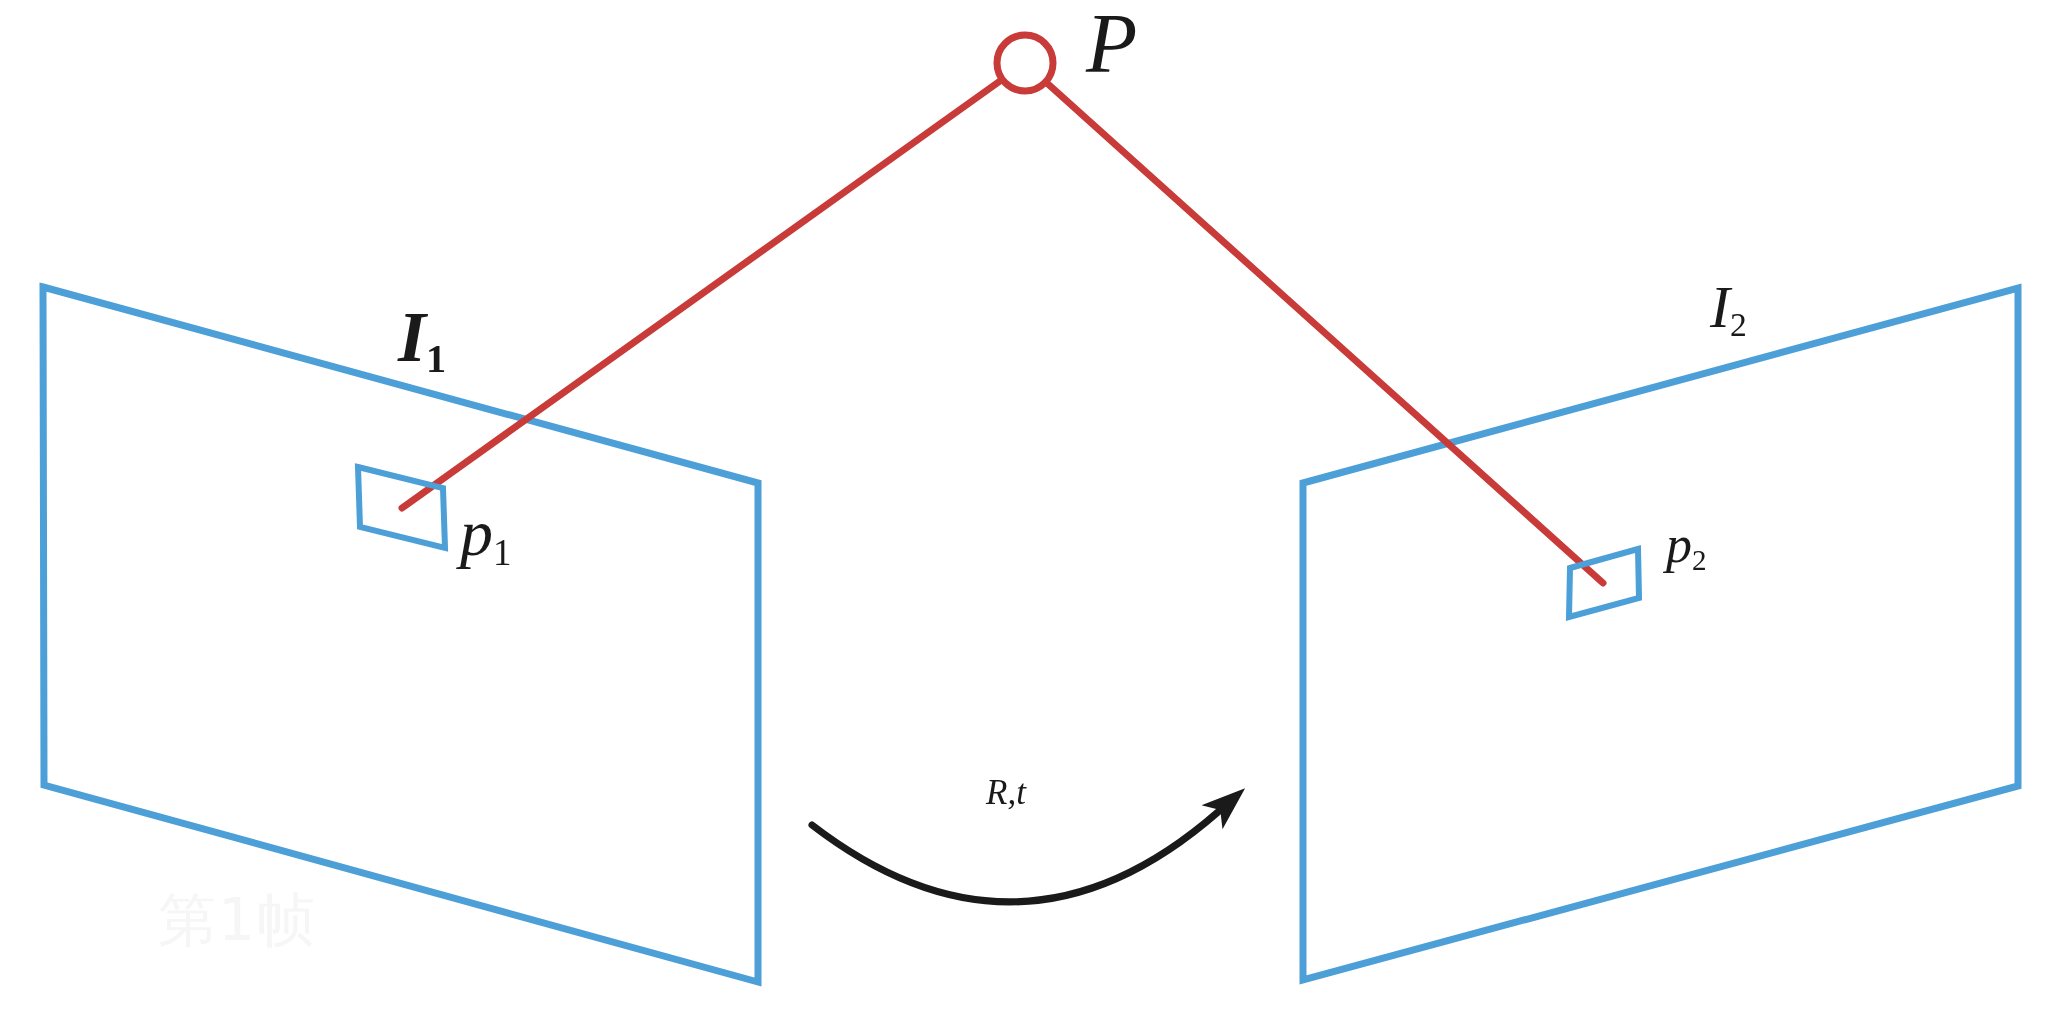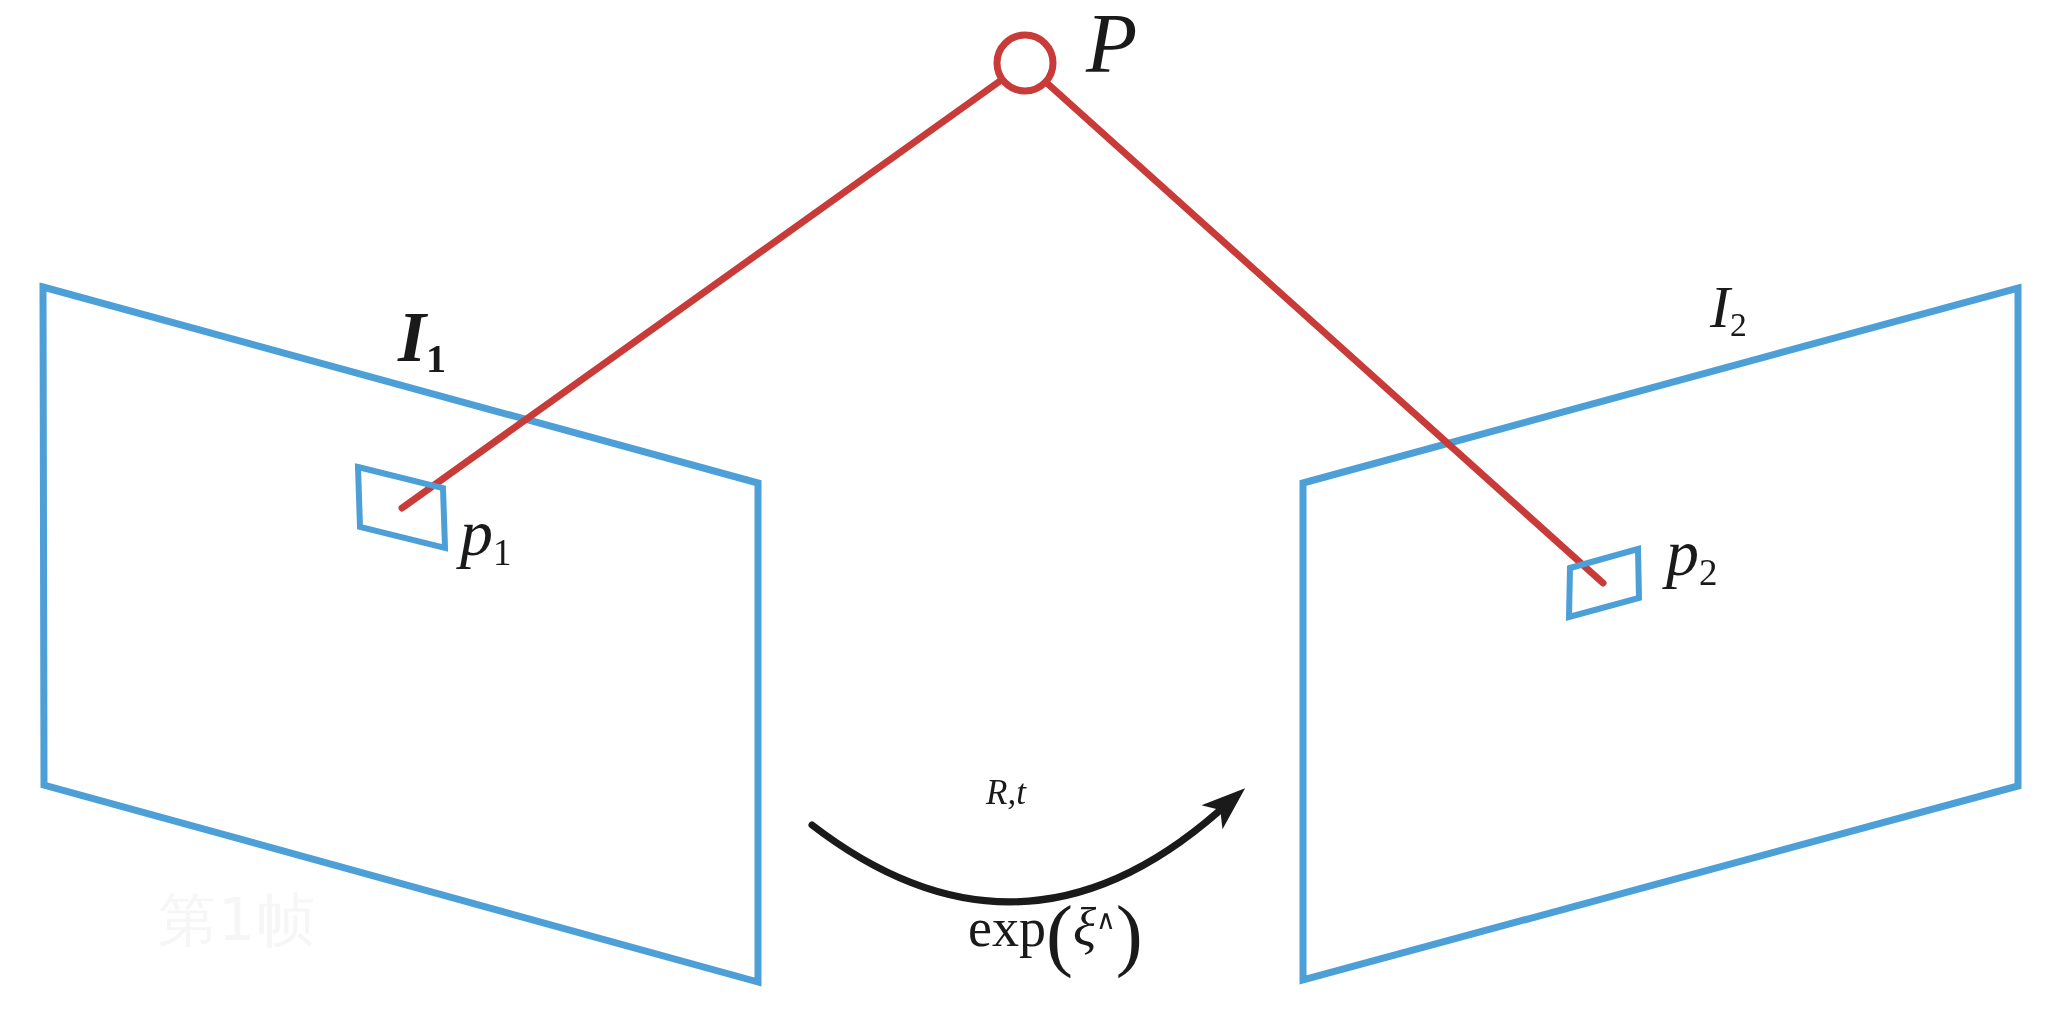--- a/index.html
+++ b/index.html
@@ -55,21 +55,21 @@
     line-height: 1.05;
     white-space: nowrap;
   }
   .math-var {
     font-style: italic;
   }
   .lbl-P      { left: 1086px; top: 0px;   font-size: 84px; }
   .lbl-I1     { left: 398px;  top: 300px; font-size: 72px; font-weight: bold; }
   .lbl-I2     { left: 1710px; top: 276px; font-size: 60px; }
   .lbl-p1     { left: 460px;  top: 498px; font-size: 66px; }
-  .lbl-p2     { left: 1666px; top: 518px; font-size: 66px; }
+  .lbl-p2     { left: 1666px; top: 518px; font-size: 52px; }
   .lbl-Rt     { left: 986px;  top: 775px; font-size: 35px; }
   .lbl-exp    { left: 968px;  top: 900px; font-size: 54px; }
   .label sub {
     font-size: 0.56em;
     font-style: normal;
     vertical-align: -0.28em;
     line-height: 0;
   }
   .fn-name { font-style: normal; }
   .big-paren {
@@ -128,17 +128,16 @@
   <div class="label lbl-I1"><span class="math-var">I</span><sub>1</sub></div>
 
   <div class="label lbl-I2"><span class="math-var">I</span><sub>2</sub></div>
 
   <div class="label lbl-p1"><span class="math-var">p</span><sub>1</sub></div>
 
   <div class="label lbl-p2"><span class="math-var">p</span><sub>2</sub></div>
 
   <div class="label lbl-Rt math-var">R,t</div>
 
-  <div class="label lbl-exp"><span class="fn-name">exp</span><span class="big-paren">(</span><span class="math-var">ξ</span><span class="sup-hat">∧</span><span class="big-paren">)</span></div>
 
   <div class="watermark">第1帧</div>
 
 </div>
 
 </body></html>

